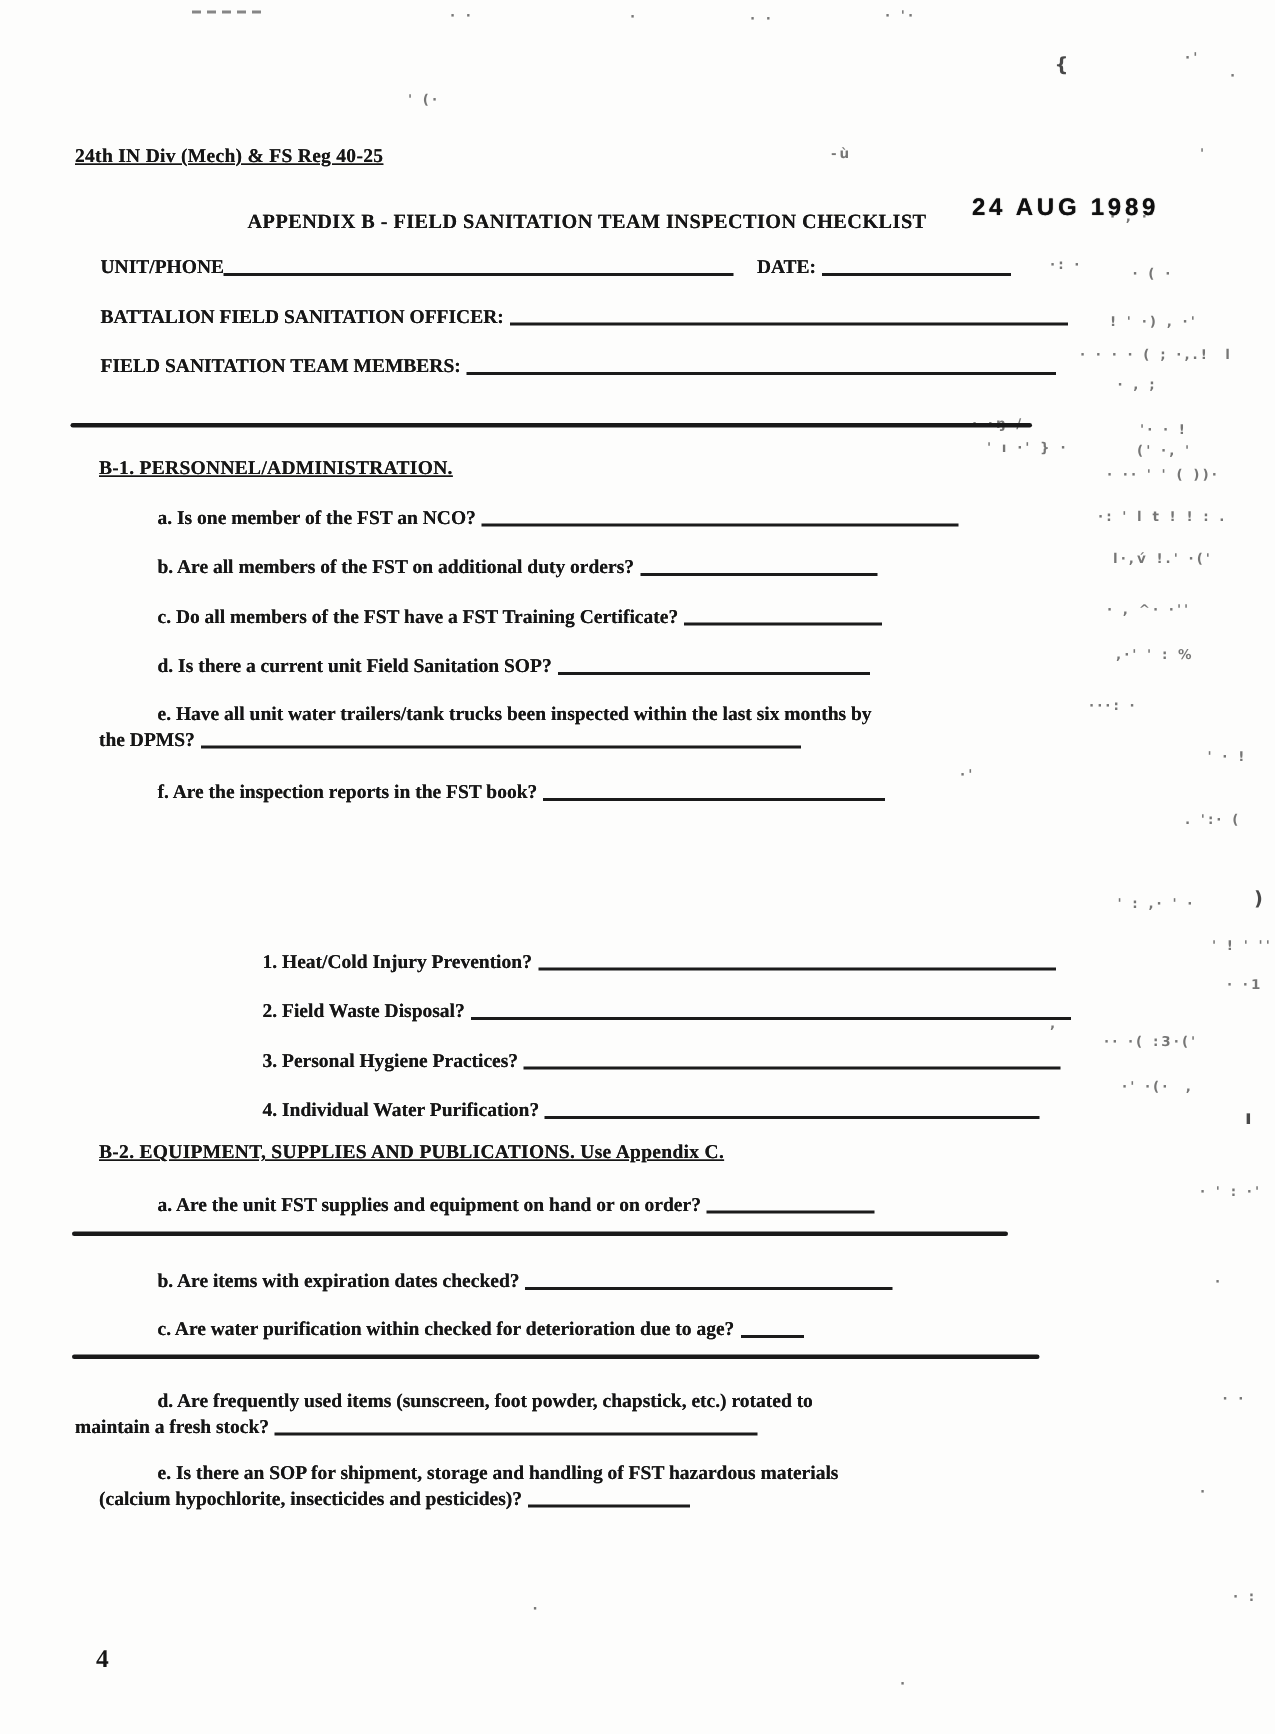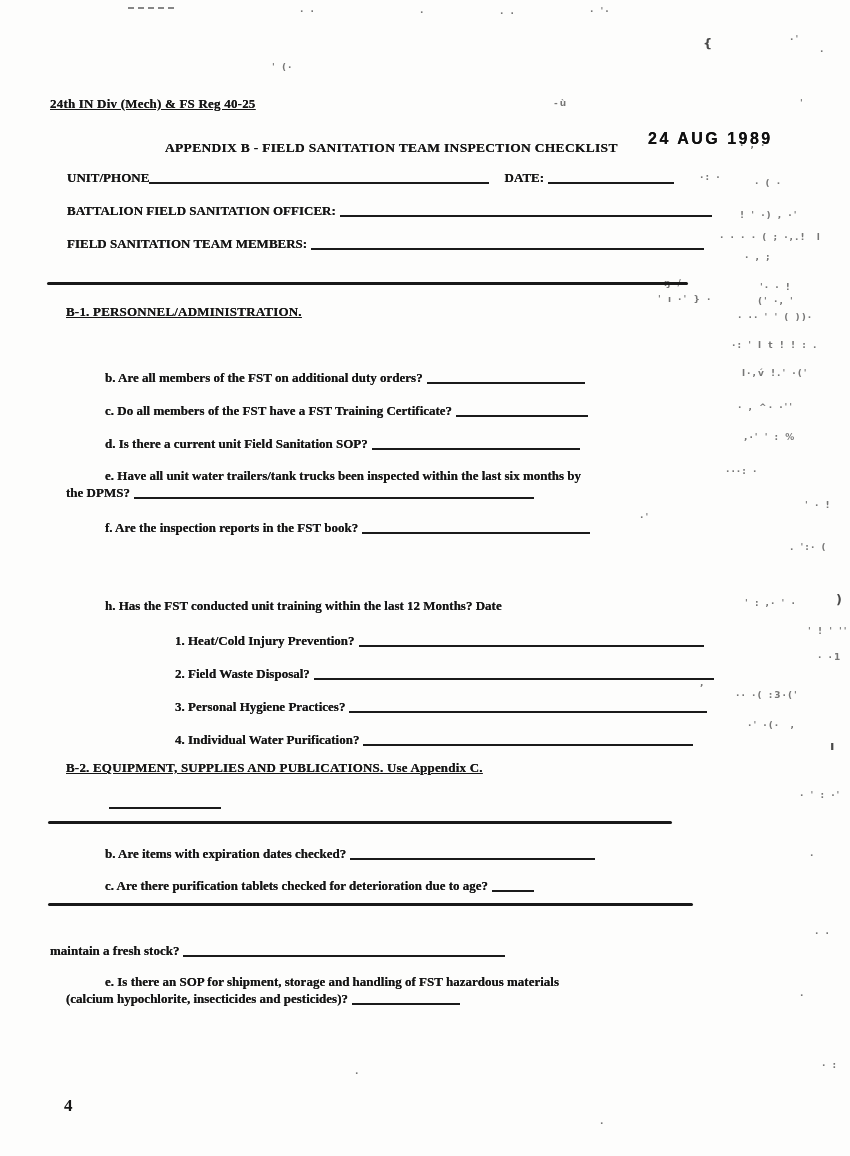--- a/index.html
+++ b/index.html
@@ -94,20 +94,23 @@
   </div>
 
   <div class="row" style="left:67px;top:236px">
     <span>FIELD SANITATION TEAM MEMBERS:</span><span class="blank" style="width:393px"></span>
   </div>
 
   <div class="sep" style="left:47px;top:282px;width:641px;height:3px"></div>
 
   <div class="row heading" style="left:66px;top:304px">B-1. PERSONNEL/ADMINISTRATION.</div>
 
+  <div class="row" style="left:105px;top:337px">
+    <span>a. Is one member of the FST an NCO?</span><span class="blank" style="width:318px"></span>
+  </div>
 
   <div class="row" style="left:105px;top:370px">
     <span>b. Are all members of the FST on additional duty orders?</span><span class="blank" style="width:158px"></span>
   </div>
 
   <div class="row" style="left:105px;top:403px">
     <span>c. Do all members of the FST have a FST Training Certificate?</span><span class="blank" style="width:132px"></span>
   </div>
 
   <div class="row" style="left:105px;top:436px">
@@ -119,55 +122,55 @@
   </div>
   <div class="row" style="left:66px;top:485px">
     <span>the DPMS?</span><span class="blank" style="width:400px"></span>
   </div>
 
   <div class="row" style="left:105px;top:520px">
     <span>f. Are the inspection reports in the FST book?</span><span class="blank" style="width:228px"></span>
   </div>
 
 
-  <div class="row" style="left:105px;top:598px">
-    <span>h. Has the FST conducted unit training within the last 12 Months? Date</span>
-  </div>
 
   <div class="row" style="left:175px;top:633px">
     <span>1. Heat/Cold Injury Prevention?</span><span class="blank" style="width:345px"></span>
   </div>
   <div class="row" style="left:175px;top:666px">
     <span>2. Field Waste Disposal?</span><span class="blank" style="width:400px"></span>
   </div>
   <div class="row" style="left:175px;top:699px">
     <span>3. Personal Hygiene Practices?</span><span class="blank" style="width:358px"></span>
   </div>
   <div class="row" style="left:175px;top:732px">
     <span>4. Individual Water Purification?</span><span class="blank" style="width:330px"></span>
   </div>
 
   <div class="row heading" style="left:66px;top:760px">B-2. EQUIPMENT, SUPPLIES AND PUBLICATIONS. Use Appendix C.</div>
 
   <div class="row" style="left:105px;top:795px">
-    <span class="blank" style="width:112px"></span>
+    <span>a. Are the unit FST supplies and equipment on hand or on order?</span><span class="blank" style="width:112px"></span>
   </div>
 
   <div class="sep" style="left:48px;top:821px;width:624px;height:3px"></div>
 
   <div class="row" style="left:105px;top:846px">
     <span>b. Are items with expiration dates checked?</span><span class="blank" style="width:245px"></span>
   </div>
 
   <div class="row" style="left:105px;top:878px">
-    <span>c. Are there purification tablets checked for deterioration due to age?</span><span class="blank" style="width:42px"></span>
+    <span>c. Are water purification within checked for deterioration due to age?</span><span class="blank" style="width:42px"></span>
   </div>
 
   <div class="sep" style="left:48px;top:903px;width:645px;height:2.5px"></div>
 
+  <div class="row" style="left:105px;top:926px">
+    <span>d. Are frequently used items (sunscreen, foot powder, chapstick, etc.) rotated to</span>
+  </div>
   <div class="row" style="left:50px;top:943px">
     <span>maintain a fresh stock?</span><span class="blank" style="width:322px"></span>
   </div>
 
   <div class="row" style="left:105px;top:974px">
     <span>e. Is there an SOP for shipment, storage and handling of FST hazardous materials</span>
   </div>
   <div class="row" style="left:66px;top:991px">
     <span>(calcium hypochlorite, insecticides and pesticides)?</span><span class="blank" style="width:108px"></span>
   </div>

